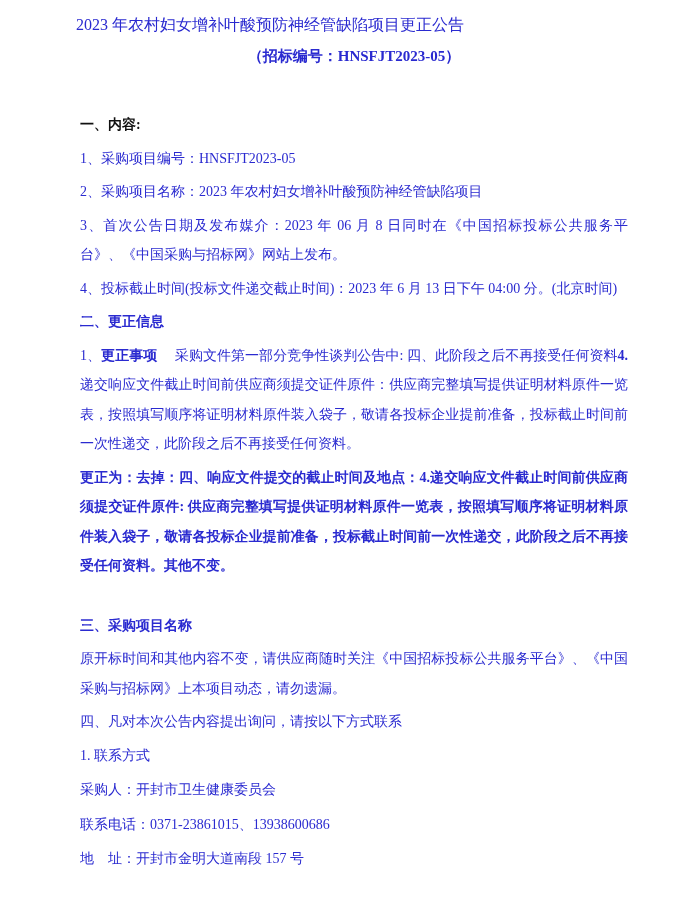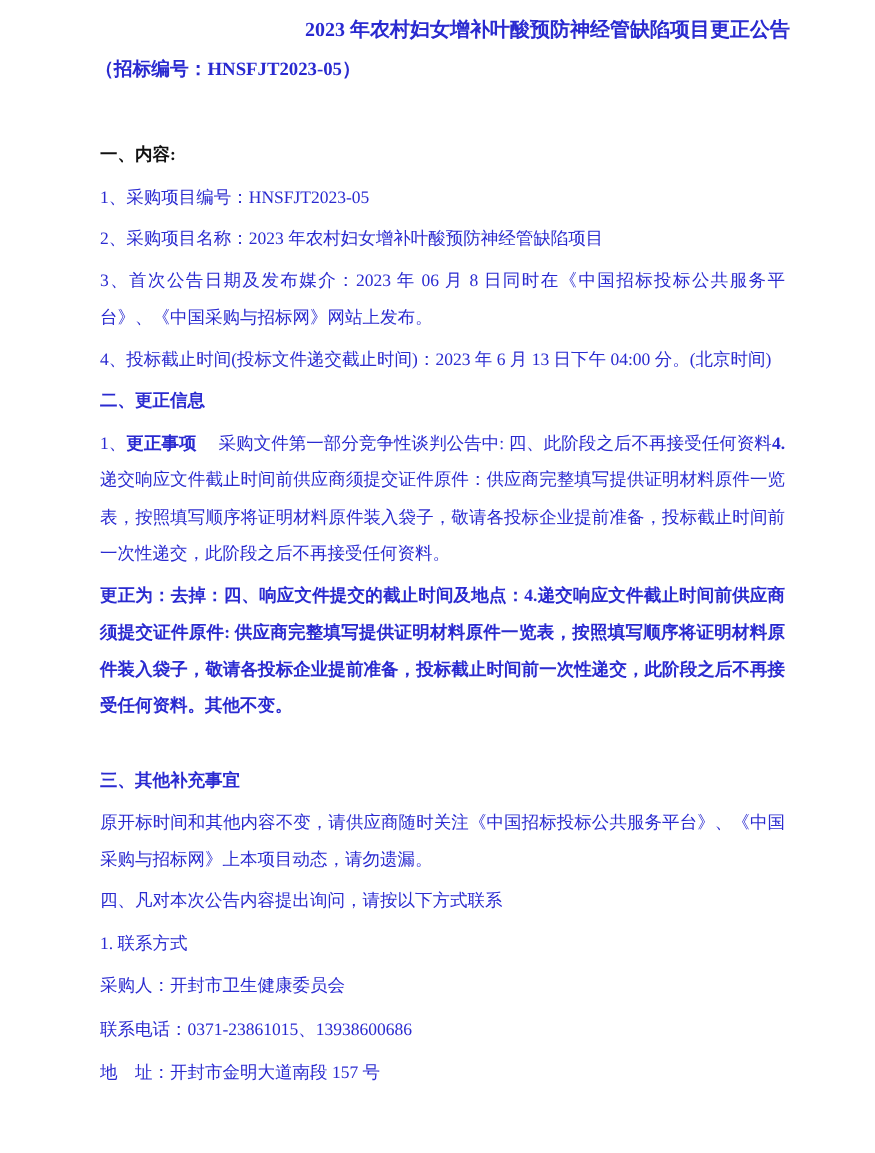--- a/index.html
+++ b/index.html
@@ -15,29 +15,30 @@
   }
   .page{
     box-sizing:border-box;
     width:700px;height:922px;
     padding:10px 68px 0 76px;
   }
   .doc-title{
     margin:0;
     font-size:16px;
     line-height:30px;
-    font-weight:bold;
-    text-align:right;
+    font-weight:normal;
+    text-align:left;
     color:var(--blue);
   }
   .doc-subtitle{
     margin:0;
     font-size:15px;
     line-height:32px;
     font-weight:bold;
+    text-align:center;
     color:var(--blue);
   }
   .doc-body{
     margin-top:38px;
     font-size:14px;
     line-height:29.5px;
     color:var(--blue);
     text-align:justify;
   }
   .doc-body p{margin:4px;}
@@ -64,21 +65,21 @@
     <p>2、采购项目名称：2023 年农村妇女增补叶酸预防神经管缺陷项目</p>
     <p>3、首次公告日期及发布媒介：2023 年 06 月 8 日同时在《中国招标投标公共服务平台》、《中国采购与招标网》网站上发布。</p>
     <p>4、投标截止时间(投标文件递交截止时间)：2023 年 6 月 13 日下午 04:00 分。(北京时间)</p>
 
     <p class="b">二、更正信息</p>
 
     <p><span>1、</span><span class="b">更正事项</span><span>　 采购文件第一部分竞争性谈判公告中: 四、此阶段之后不再接受任何资料</span><span class="b">4.</span><span>递交响应文件截止时间前供应商须提交证件原件：供应商完整填写提供证明材料原件一览表，按照填写顺序将证明材料原件装入袋子，敬请各投标企业提前准备，投标截止时间前一次性递交，此阶段之后不再接受任何资料。</span></p>
 
     <p class="b">更正为：去掉：四、响应文件提交的截止时间及地点：4.递交响应文件截止时间前供应商须提交证件原件: 供应商完整填写提供证明材料原件一览表，按照填写顺序将证明材料原件装入袋子，敬请各投标企业提前准备，投标截止时间前一次性递交，此阶段之后不再接受任何资料。其他不变。</p>
 
-    <p class="b gap-top">三、其他补充事宜</p>
+    <p class="b gap-top">三、采购项目名称</p>
     <p>原开标时间和其他内容不变，请供应商随时关注《中国招标投标公共服务平台》、《中国采购与招标网》上本项目动态，请勿遗漏。</p>
 
     <p>四、凡对本次公告内容提出询问，请按以下方式联系</p>
 
     <p>1. 联系方式</p>
     <p class="gap-top-sm">采购人：开封市卫生健康委员会</p>
     <p class="gap-top-sm">联系电话：0371-23861015、13938600686</p>
     <p class="gap-top-sm">地　址：开封市金明大道南段 157 号</p>
 
   </div>

